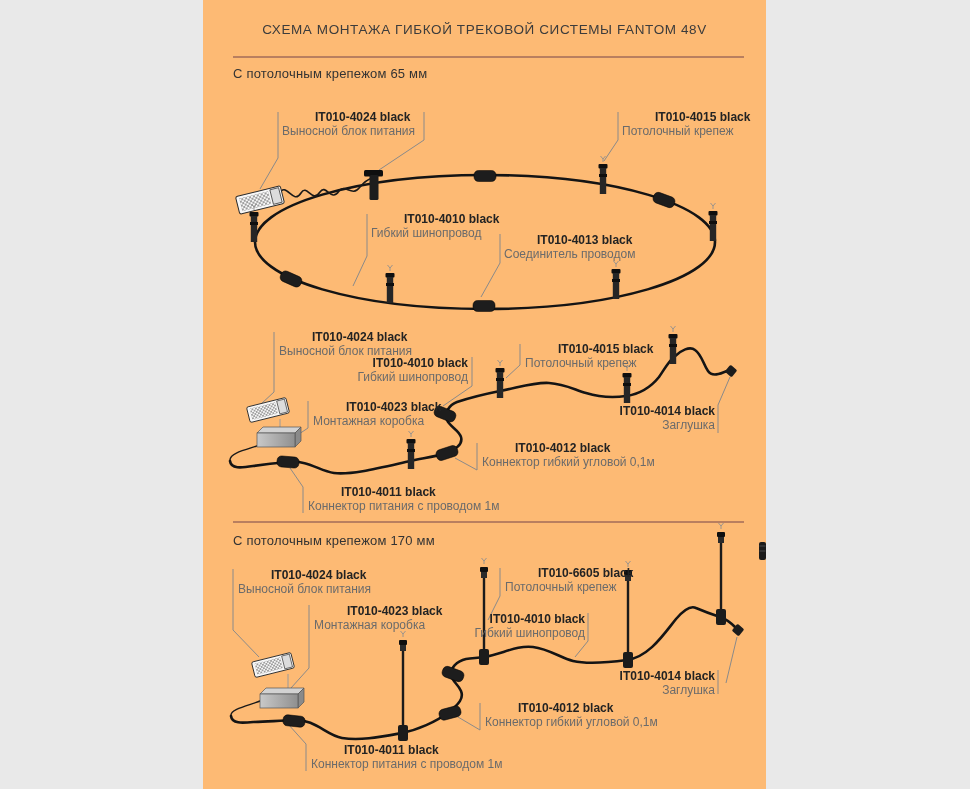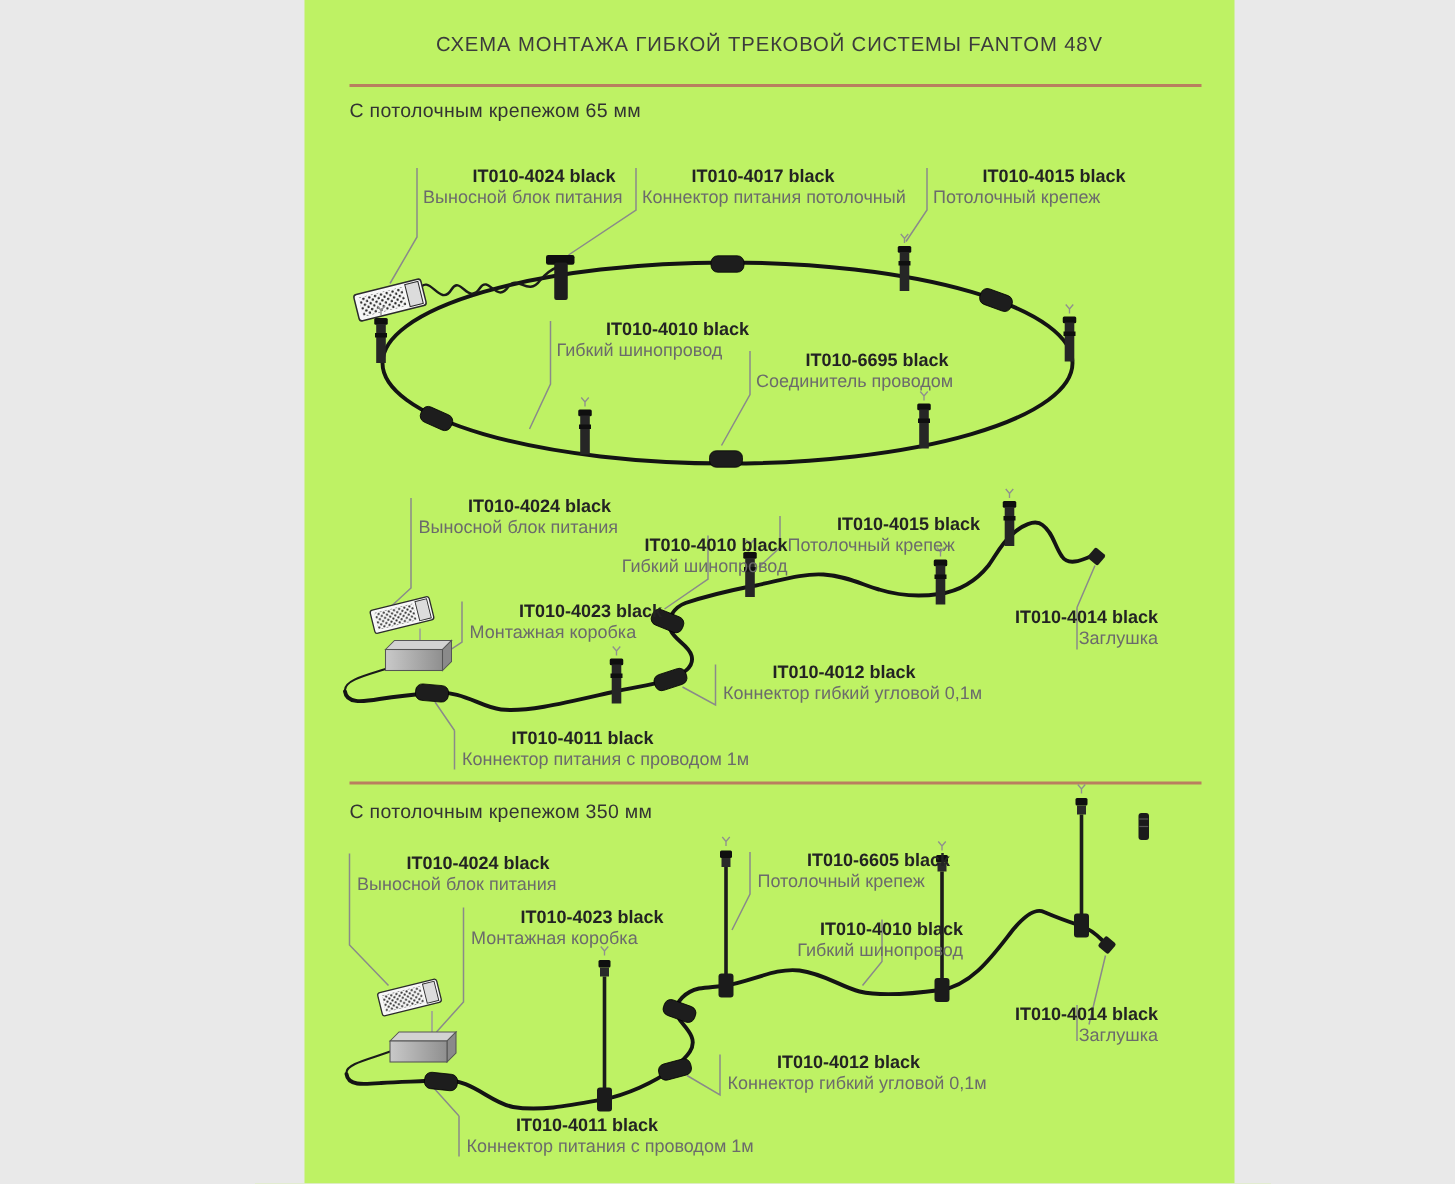--- a/index.html
+++ b/index.html
@@ -1,18 +1,18 @@
 <!DOCTYPE html>
 <html><head>
 <meta charset="utf-8">
 <style>
   html,body { margin:0; padding:0; background:#e9e9e9; }
   .stage { position:relative; width:970px; height:789px; background:#e9e9e9;
            font-family:"Liberation Sans", sans-serif; overflow:hidden; }
-  .paper { position:absolute; left:203px; top:0; width:620px; height:789px; background:#bef264; }
+  .paper { position:absolute; left:203px; top:0; width:563px; height:789px; background:#fdba74; }
   .title { position:absolute; top:22px; left:0; width:100%; text-align:center;
            font-size:13.5px; letter-spacing:0.6px; color:#3c3c3c; font-weight:500; }
   .divider { position:absolute; left:30px; right:22px; height:2px; background:#b97f5f; }
   #div1 { top:56px; } #div2 { top:521px; }
   .heading { position:absolute; left:30px; font-size:13px; color:#333; font-weight:500; letter-spacing:0.2px;text-align:right; }
   #h65 { top:66px; } #h350 { top:533px; }
   .label { position:absolute; font-size:12px; line-height:14px; white-space:nowrap; }
   .label .code { font-weight:bold; color:#232323;padding-left:33px; }
   .label .pname { color:#6b6b6b; }
   .label.right { text-align:right; }
@@ -21,21 +21,21 @@
 </head>
 <body>
 
 <div class="stage">
   <div class="paper">
 
     <div class="title">СХЕМА МОНТАЖА ГИБКОЙ ТРЕКОВОЙ СИСТЕМЫ FANTOM 48V</div>
     <div class="divider" id="div1"></div>
     <div class="heading" id="h65">С потолочным крепежом 65 мм</div>
     <div class="divider" id="div2"></div>
-    <div class="heading" id="h350">С потолочным крепежом 350 мм</div>
+    <div class="heading" id="h350">С потолочным крепежом 170 мм</div>
 
     <svg class="layer" width="563" height="789" viewBox="0 0 563 789">
       <defs>
         <pattern id="pdots" width="4" height="4" patternUnits="userSpaceOnUse">
           <circle cx="1" cy="1" r="0.8" fill="#2b2b2b"></circle>
           <circle cx="3" cy="3" r="0.8" fill="#2b2b2b"></circle>
         </pattern>
         <linearGradient id="gBox" x1="0" y1="0" x2="1" y2="0">
           <stop offset="0" stop-color="#c9c9c9"></stop>
             <stop offset="1" stop-color="#8f8f8f"></stop>
@@ -168,34 +168,30 @@
           <line x1="556.5" y1="546" x2="562.5" y2="546" stroke="#555" stroke-width="0.8"></line>
           <line x1="556.5" y1="551" x2="562.5" y2="551" stroke="#555" stroke-width="0.8"></line>
         </g>
       </g>
     </svg>
 
     <div class="label" style="left:79px; top:110px">
       <div class="code">IT010-4024 black</div>
       <div class="pname">Выносной блок питания</div>
     </div>
-    <div class="label" style="left:225px; top:110px">
-      <div class="code">IT010-4017 black</div>
-      <div class="pname">Коннектор питания потолочный</div>
-    </div>
     <div class="label" style="left:419px; top:110px">
       <div class="code">IT010-4015 black</div>
       <div class="pname">Потолочный крепеж</div>
     </div>
     <div class="label" style="left:168px; top:212px">
       <div class="code">IT010-4010 black</div>
       <div class="pname">Гибкий шинопровод</div>
     </div>
     <div class="label" style="left:301px; top:233px">
-      <div class="code">IT010-6695 black</div>
+      <div class="code">IT010-4013 black</div>
       <div class="pname">Соединитель проводом</div>
     </div>
 
     <div class="label" style="left:76px; top:330px">
       <div class="code">IT010-4024 black</div>
       <div class="pname">Выносной блок питания</div>
     </div>
     <div class="label right" style="right:298px; top:356px">
       <div class="code">IT010-4010 black</div>
       <div class="pname">Гибкий шинопровод</div>

